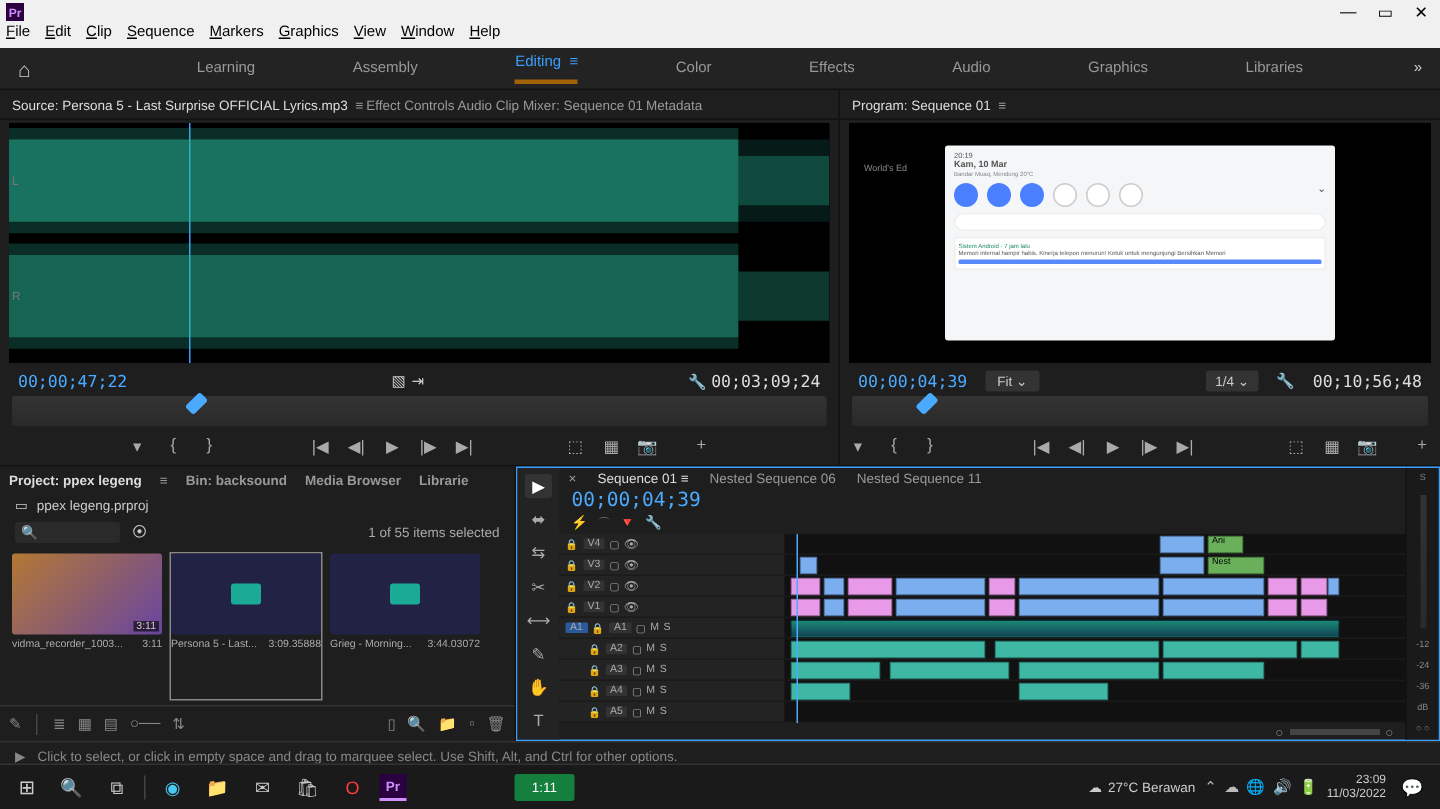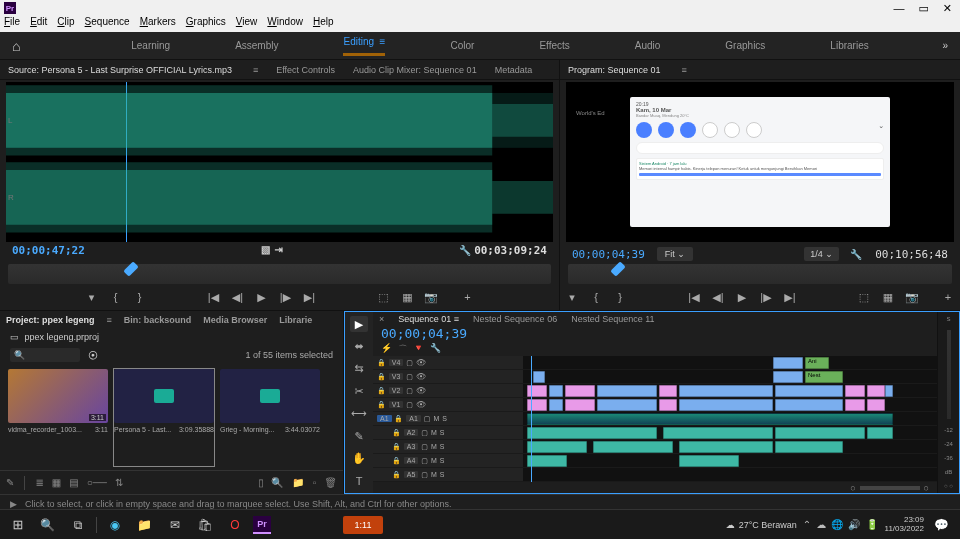--- a/index.html
+++ b/index.html
@@ -16,31 +16,31 @@
 
 .workspace-bar { height: 28px; background: #232323; display: flex; align-items: center; padding: 0 12px; gap: 28px; border-bottom: 1px solid #111; }
 .workspace-bar .home { font-size: 14px; }
 .workspace-bar .ws { color: #999; cursor: pointer; margin-left: 37px; }
 .workspace-bar .ws.active { color: #3a9fff; border-bottom: 3px solid #a16207; padding-bottom: 6px; }
 .workspace-bar .spacer { flex: 1; }
 
 .main { display: flex; height: 250px; }
 .panel-src { width: 560px; background: #1e1e1e; display: flex; flex-direction: column; border-right: 1px solid #111; }
 .panel-prog { flex: 1; background: #1e1e1e; display: flex; flex-direction: column; }
-.panel-tabs { height: 20px; display: flex; align-items: center; padding: 0 8px; gap: 18px; font-size: 9px; color: #999; border-bottom: 1px solid #111; }
+.panel-tabs { height: 20px; display: flex; align-items: center; padding: 0 8px; gap: 2px; font-size: 9px; color: #999; border-bottom: 1px solid #111; }
 .panel-tabs .active { color: #ddd; }
 .panel-tabs .menu { margin-left: 3px; color: #999; }
 
 .waveform { flex: 1; background: #000; position: relative; margin: 2px 6px; overflow: hidden; }
 .wave-channel { height: 48%; display: flex; align-items: center; justify-content: flex-start; position: relative; }
 .wave-channel .label { position: absolute; left: 2px; color: #777; font-size: 8px; }
 .wave-svg { width: 100%; height: 100%; }
 .playhead-src { position: absolute; left: 120px; top: 0; height: 100%; width: 1px; background: #3a9fff; }
 
-.timecode-row { height: 20px; display: flex; align-items: flex-start; padding: 0 12px; justify-content: space-between; font-weight: bold; }
+.timecode-row { height: 20px; display: flex; align-items: center; padding: 0 12px; justify-content: space-between; }
 .tc { font-family: monospace; font-size: 11px; }
 .tc.blue { color: #4aaaff; }
 .tc.white { color: #ddd; }
 .icon-row { display: flex; gap: 4px; align-items: center; }
 
 .scrubber { height: 20px; margin: 0 8px; position: relative; background: linear-gradient(#333, #2a2a2a); border-radius: 2px; }
 .scrubber .handle { position: absolute; left: 22%; top: -2px; width: 8px; height: 14px; background: #4aaaff; border-radius: 2px; transform: rotate(45deg); }
 
 .transport { height: 26px; display: flex; align-items: center; justify-content: center; gap: 10px; color: #aaa; font-size: 11px; }
 .transport .btn { cursor: pointer; width: 14px; text-align: center; }
@@ -122,21 +122,21 @@
 .meter-bar { width: 4px; height: 100px; background: linear-gradient(#333, #2a2a2a); margin: 0 auto; }
 
 .hint-bar { height: 18px; background: #1e1e1e; display: flex; align-items: center; padding: 0 10px; gap: 8px; color: #888; font-size: 9px; border-top: 1px solid #333; }
 
 .taskbar { position: absolute; bottom: 0; left: 0; right: 0; height: 30px; background: #1a1a1a; display: flex; align-items: center; padding: 0 6px; gap: 6px; border-top: 1px solid #333; }
 .taskbar .tb { width: 24px; height: 22px; display: flex; align-items: center; justify-content: center; font-size: 12px; cursor: pointer; color: #ccc; }
 .taskbar .win { font-size: 13px; }
 .taskbar .edge { color: #4ac8f4; }
 .taskbar .search { width: 24px; }
 .taskbar .sep { height: 16px; width: 1px; background: #444; }
-.taskbar .tile { width: 40px; height: 18px; background: #c2410c; color: #fff; display: flex; align-items: center; justify-content: center; font-size: 9px; border-radius: 2px; }
+.taskbar .tile { width: 40px; height: 18px; background: #15803d; color: #fff; display: flex; align-items: center; justify-content: center; font-size: 9px; border-radius: 2px; }
 .taskbar .flex { flex: 1; }
 .taskbar .weather { font-size: 9px; color: #ccc; display: flex; align-items: center; gap: 4px; }
 .taskbar .tray { display: flex; gap: 5px; font-size: 10px; color: #bbb; align-items: center; }
 .taskbar .clock { font-size: 8px; color: #ccc; text-align: right; line-height: 1.1; }
 .pr-icon { width: 18px; height: 18px; background: #2a0040; color: #d090ff; font-weight: bold; font-size: 9px; display: flex; align-items: center; justify-content: center; border-bottom: 2px solid #d090ff; }
 </style>
 </head>
 <body>
 
 <div class="title-bar">

